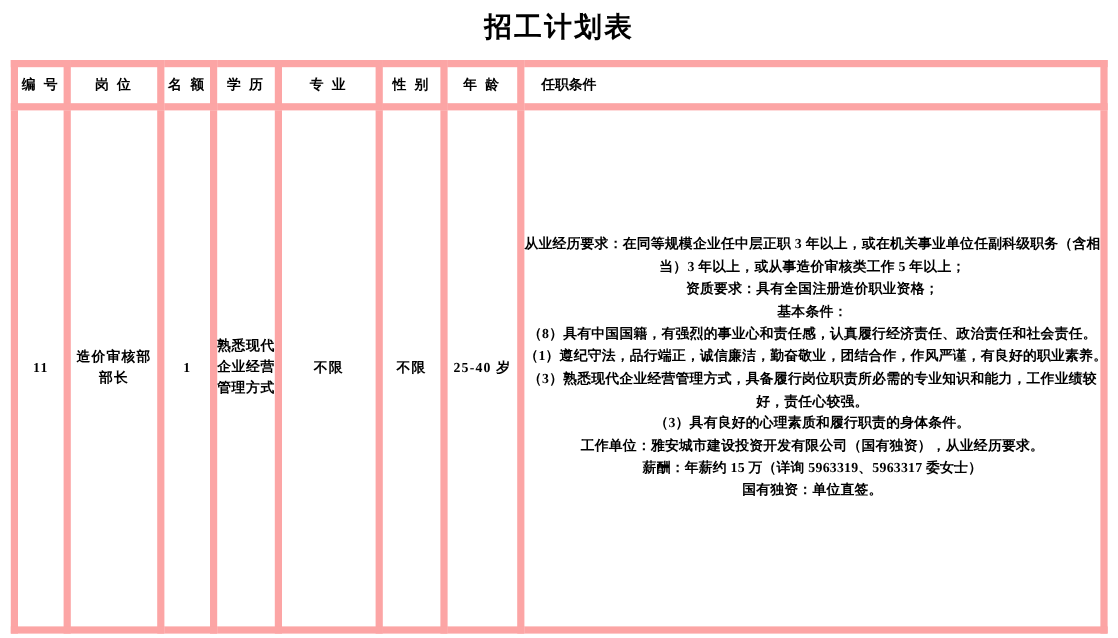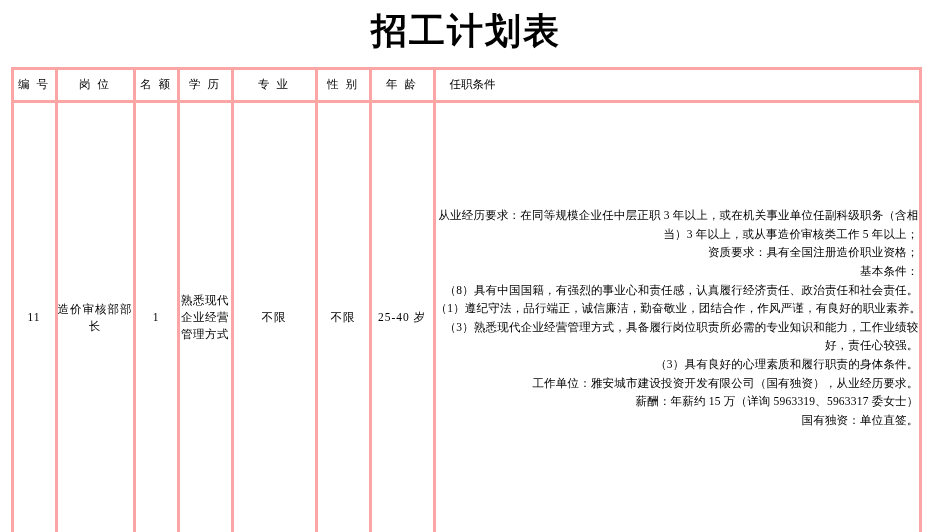--- a/index.html
+++ b/index.html
@@ -16,36 +16,36 @@
   }
   .page {
     position: relative;
     width: 932px;
     height: 532px;
     box-sizing: border-box;
   }
   .doc-title {
     text-align: center;
     font-family: "Liberation Serif", serif;
-    font-size: 36px;
+    font-size: 23px;
     font-weight: bold;
     letter-spacing: 2px;
     margin: 8px 0 12px 0;
     line-height: 1.3;
   }
   table.plan {
     border-collapse: collapse;
     width: 908px;
     margin: 0 auto;
     table-layout: fixed;
   }
   table.plan td, table.plan th {
-    border: 3px solid #fca5a5;
+    border: 6px solid #fca5a5;
     padding: 0;
-    font-weight: normal;
+    font-weight: bold;
     font-size: 11.5px;
     vertical-align: middle;
   }
   thead td {
     height: 30px;
     text-align: center;
     letter-spacing: 2px;
     font-size: 11.5px;
   }
   thead td.cond-head {
@@ -61,21 +61,21 @@
   tbody td.center-cell {
     font-size: 11.5px;
     letter-spacing: 1px;
   }
   tbody td.edu-cell {
     font-size: 11.5px;
     line-height: 1.5;
     letter-spacing: 0.5px;
   }
   td.cond-cell {
-    text-align: right;
+    text-align: center;
     vertical-align: middle;
     padding: 4px 6px 4px 6px;
     font-size: 11.5px;
     line-height: 1.62;
     letter-spacing: 0.2px;
   }
   td.cond-cell p {
     margin: 0;
     padding: 0;
     white-space: nowrap;

